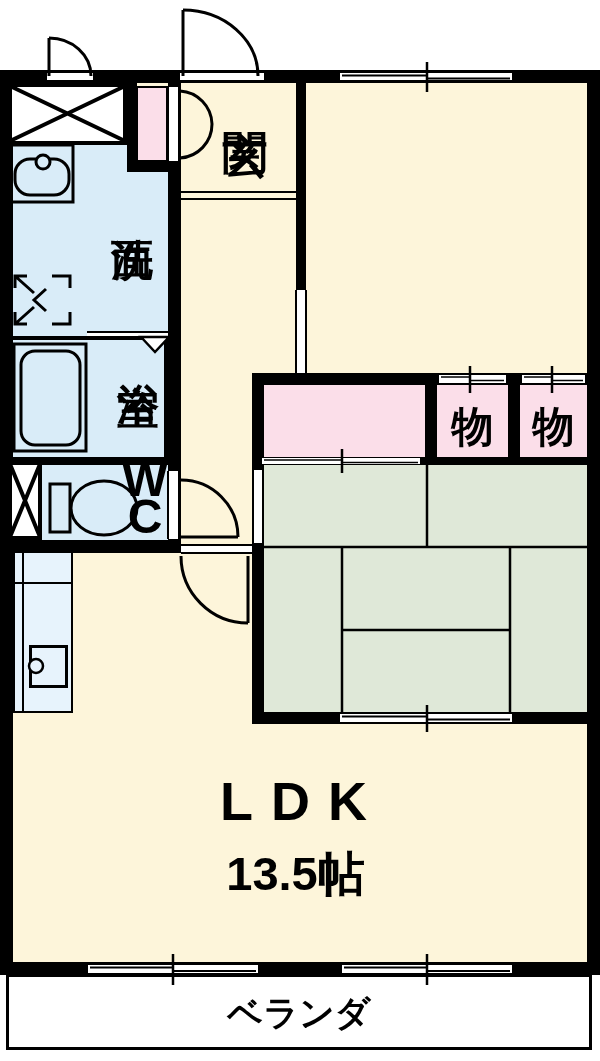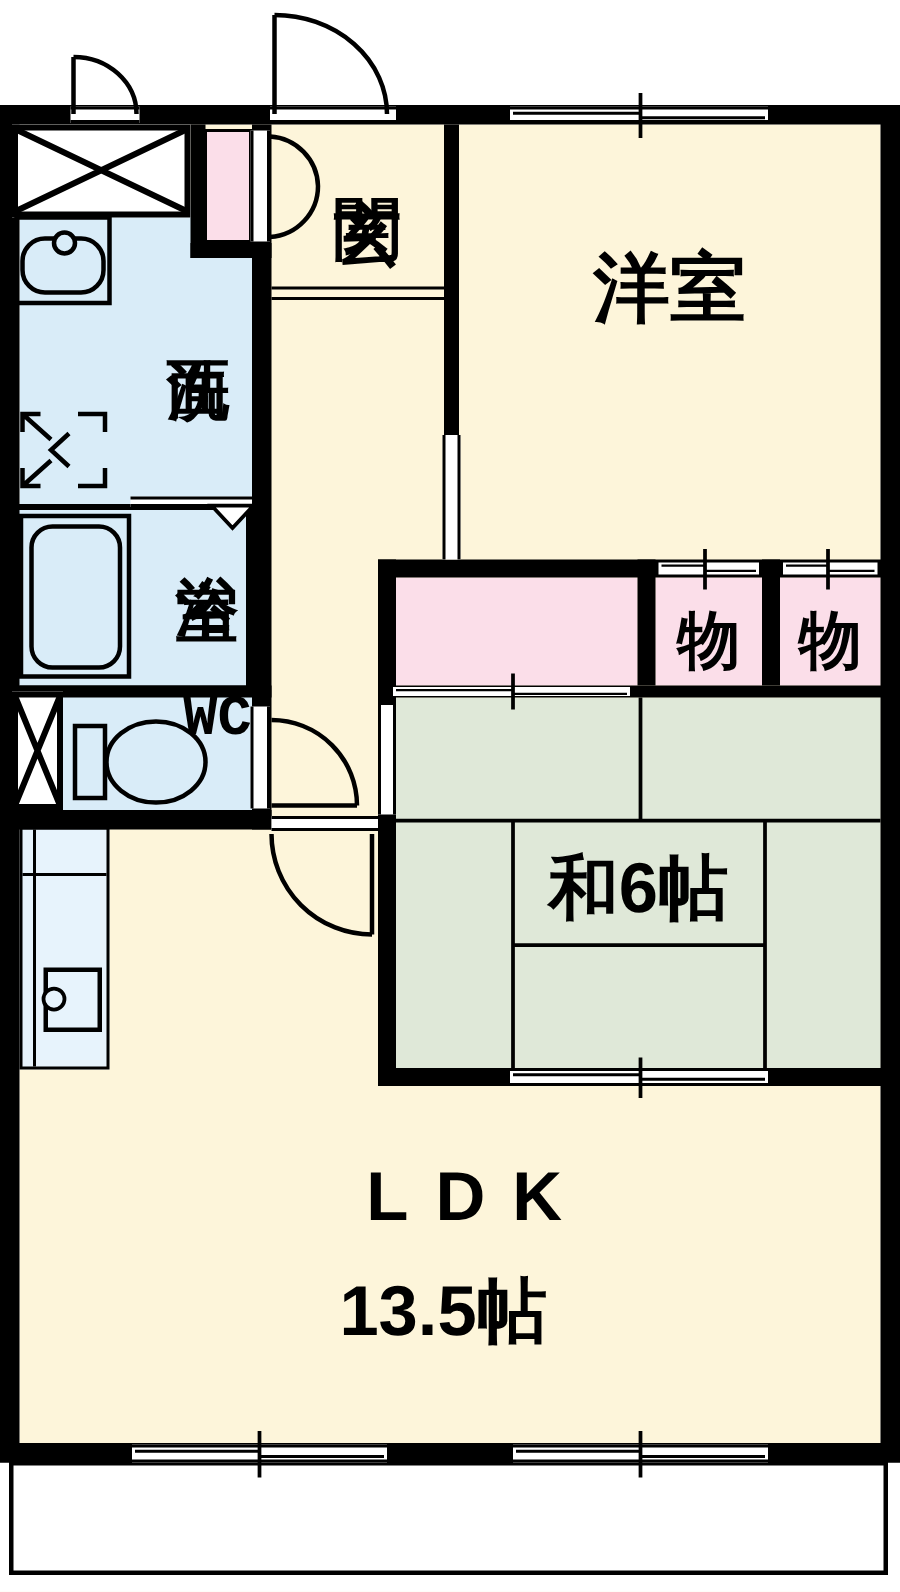--- a/index.html
+++ b/index.html
@@ -175,26 +175,25 @@
       <path d="M342,630 H510"></path>
     </g>
   </svg>
 
   <div class="label vtext" style="left:215px;top:94px;font-size:45px;">玄関</div>
 
   <div class="label vtext" style="left:104px;top:205px;font-size:42px;">洗面</div>
 
   <div class="label vtext" style="left:110px;top:349px;font-size:42px;">浴室</div>
 
-  <div class="label center" style="left:122px;top:461px;width:46px;font-size:38px;line-height:37px;word-break:break-all;white-space:normal;font-family:Liberation Mono, monospace;">WC</div>
+  <div class="label center" style="left:122px;top:461px;width:46px;font-size:48px;line-height:37px;word-break:break-all;white-space:normal;">WC</div>
 
-  <div class="label center" style="left:306px;top:158px;width:281px;font-size:51px;">洋室</div>
 
   <div class="label center" style="left:437px;top:399px;width:71px;font-size:42px;">物</div>
   <div class="label center" style="left:520px;top:399px;width:67px;font-size:42px;">物</div>
 
-  <div class="label center" style="left:264px;top:561px;width:323px;font-size:47px;">和6帖</div>
 
-  <div class="label center" style="left:117px;top:770px;width:385px;font-size:46px;letter-spacing:18px;text-indent:18px;">LDK</div>
+  <div class="label center" style="left:101px;top:770px;width:385px;font-size:54px;letter-spacing:18px;text-indent:18px;">LDK</div>
   <div class="label center" style="left:103px;top:843px;width:385px;font-size:47px;">13.5帖</div>
 
+  <div class="label center" style="left:6px;top:990px;width:586px;font-size:35px;">ベランダ</div>
 
 </div>
 
 </body></html>

